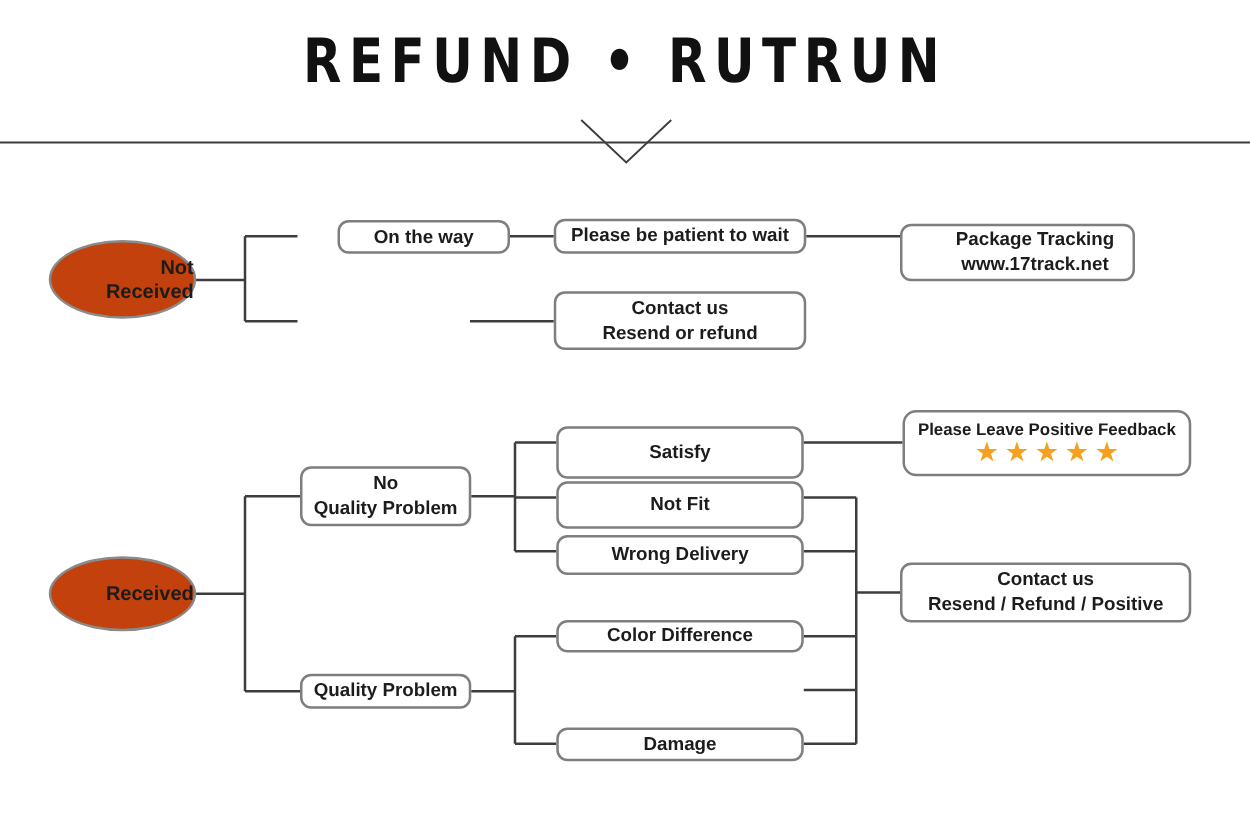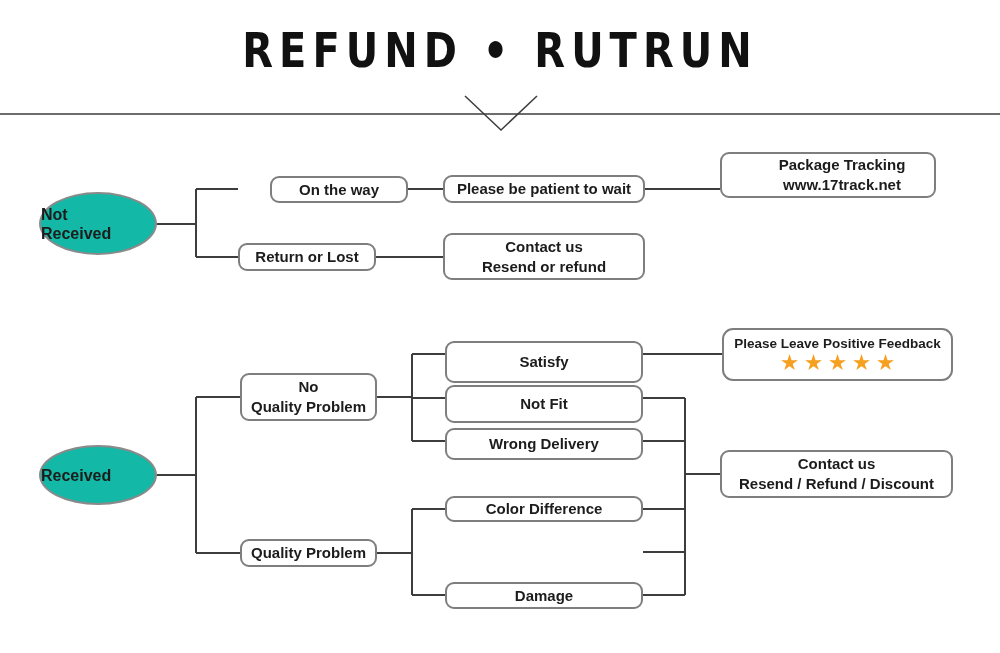--- a/index.html
+++ b/index.html
@@ -52,39 +52,39 @@
     align-items: center;
     justify-content: center;
     text-align: center;
     font-size: 15px;
     font-weight: bold;
     line-height: 20px;
     white-space: nowrap;
   }
   .ellipse {
     position: absolute;
-    background: #14b8a6;
+    background: #c2410c;
     border: 2px solid #8a8a8a;
     border-radius: 50%;
     display: flex;
     flex-direction: column;
-    align-items: flex-start;
+    align-items: flex-end;
     justify-content: center;
     text-align: center;
     font-size: 16px;
     font-weight: bold;
     line-height: 19px;
   }
   
   .e-notreceived   { left: 39px;  top: 192px; width: 118px; height: 63px; }
   .b-ontheway      { left: 238px; top: 176px; width: 138px; height: 27px; margin-left: 32px; }
   .b-returnlost    { left: 238px; top: 243px; width: 138px; height: 28px; }
   .b-patient       { left: 443px; top: 175px; width: 202px; height: 28px; }
   .b-contact1      { left: 443px; top: 233px; width: 202px; height: 47px; }
-  .b-tracking      { left: 720px; top: 152px; width: 216px; height: 46px; padding-left: 28px; }
+  .b-tracking      { left: 720px; top: 179px; width: 188px; height: 46px; padding-left: 28px; }
   
   .e-received      { left: 39px;  top: 445px; width: 118px; height: 60px; }
   .b-noquality     { left: 240px; top: 373px; width: 137px; height: 48px; }
   .b-quality       { left: 240px; top: 539px; width: 137px; height: 28px; }
   .b-satisfy       { left: 445px; top: 341px; width: 198px; height: 42px; }
   .b-notfit        { left: 445px; top: 385px; width: 198px; height: 38px; }
   .b-wrongdel      { left: 445px; top: 428px; width: 198px; height: 32px; justify-content: center; }
   .b-colordiff     { left: 445px; top: 496px; width: 198px; height: 26px; }
   .b-qdefect       { left: 445px; top: 539px; width: 198px; height: 26px; }
   .b-damage        { left: 445px; top: 582px; width: 198px; height: 27px; }
@@ -150,23 +150,20 @@
 
   <div class="ellipse e-notreceived">
     <div>Not</div>
     <div>Received</div>
   </div>
 
   <div class="box b-ontheway">
     <div>On the way</div>
   </div>
 
-  <div class="box b-returnlost">
-    <div>Return or Lost</div>
-  </div>
 
   <div class="box b-patient">
     <div>Please be patient to wait</div>
   </div>
 
   <div class="box b-contact1">
     <div>Contact us</div>
     <div>Resend or refund</div>
   </div>
 
@@ -209,16 +206,16 @@
     <div>Damage</div>
   </div>
 
   <div class="box b-feedback">
     <div class="feedback-title">Please Leave Positive Feedback</div>
     <div class="stars">★★★★★</div>
   </div>
 
   <div class="box b-contact2">
     <div>Contact us</div>
-    <div>Resend / Refund / Discount</div>
+    <div>Resend / Refund / Positive</div>
   </div>
 
 </div>
 
 </body></html>

